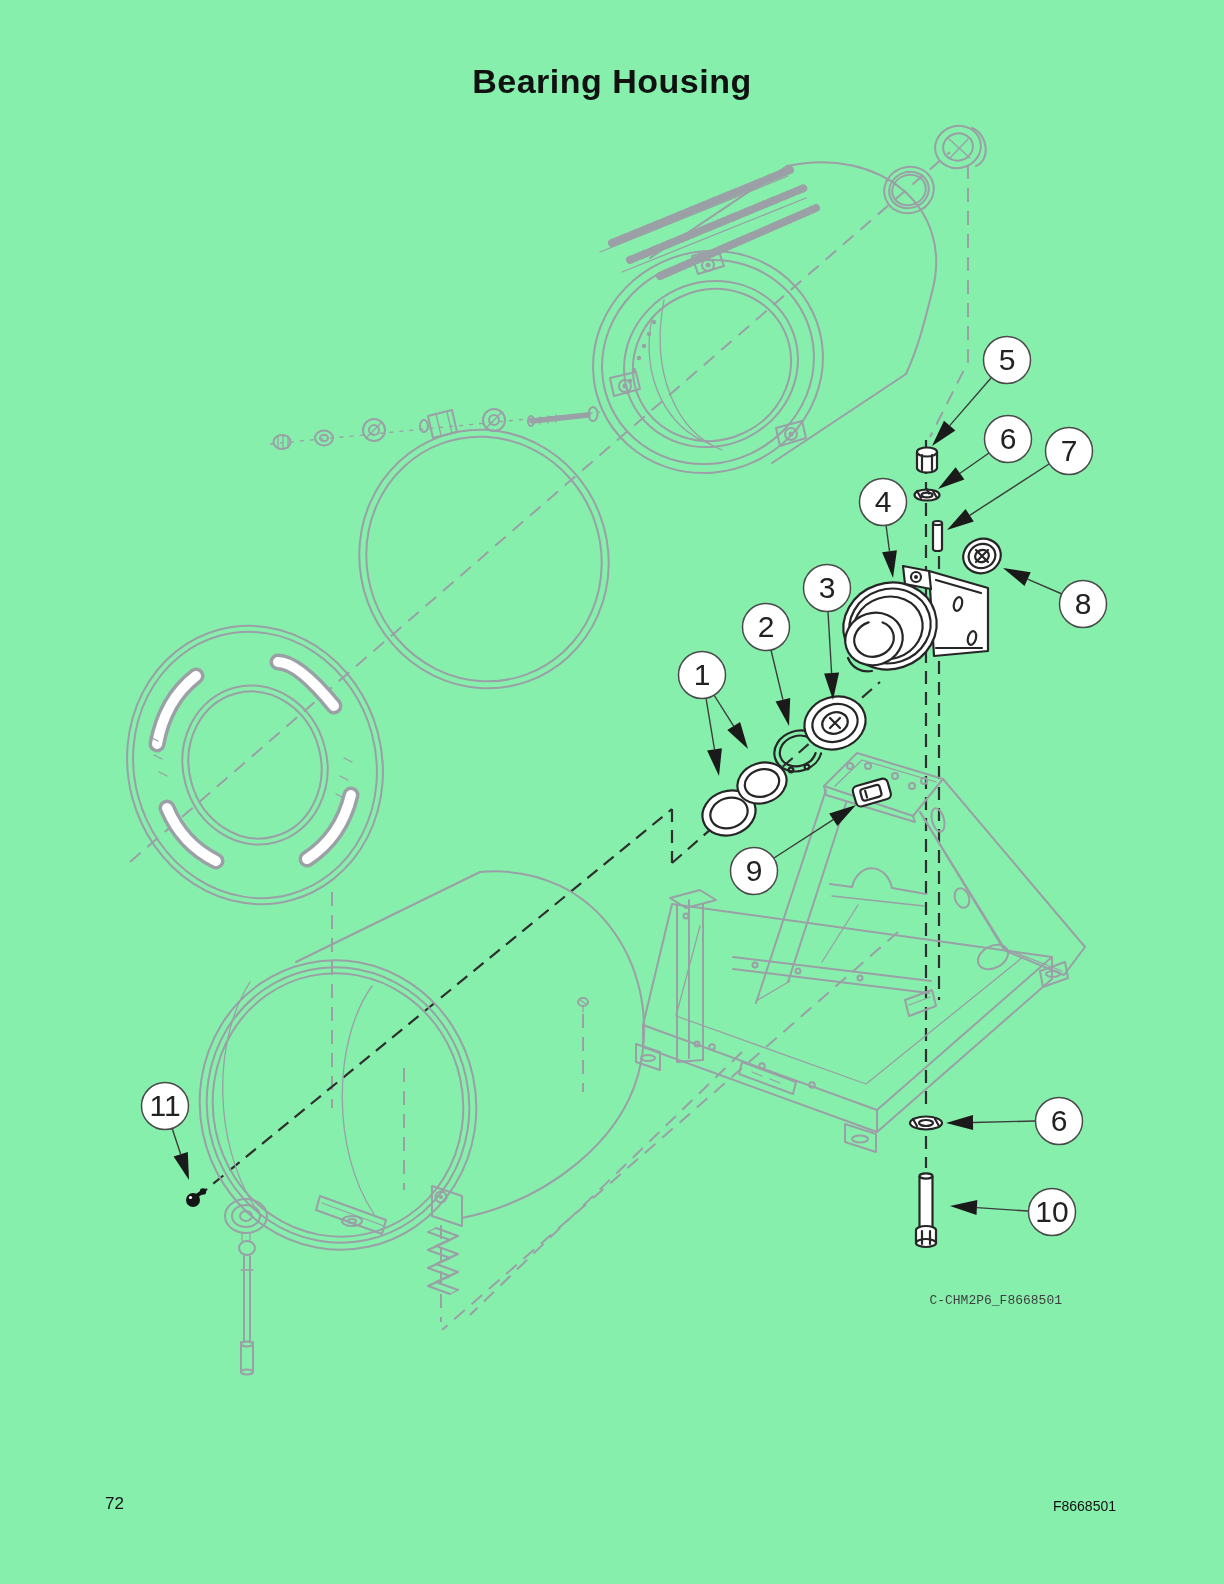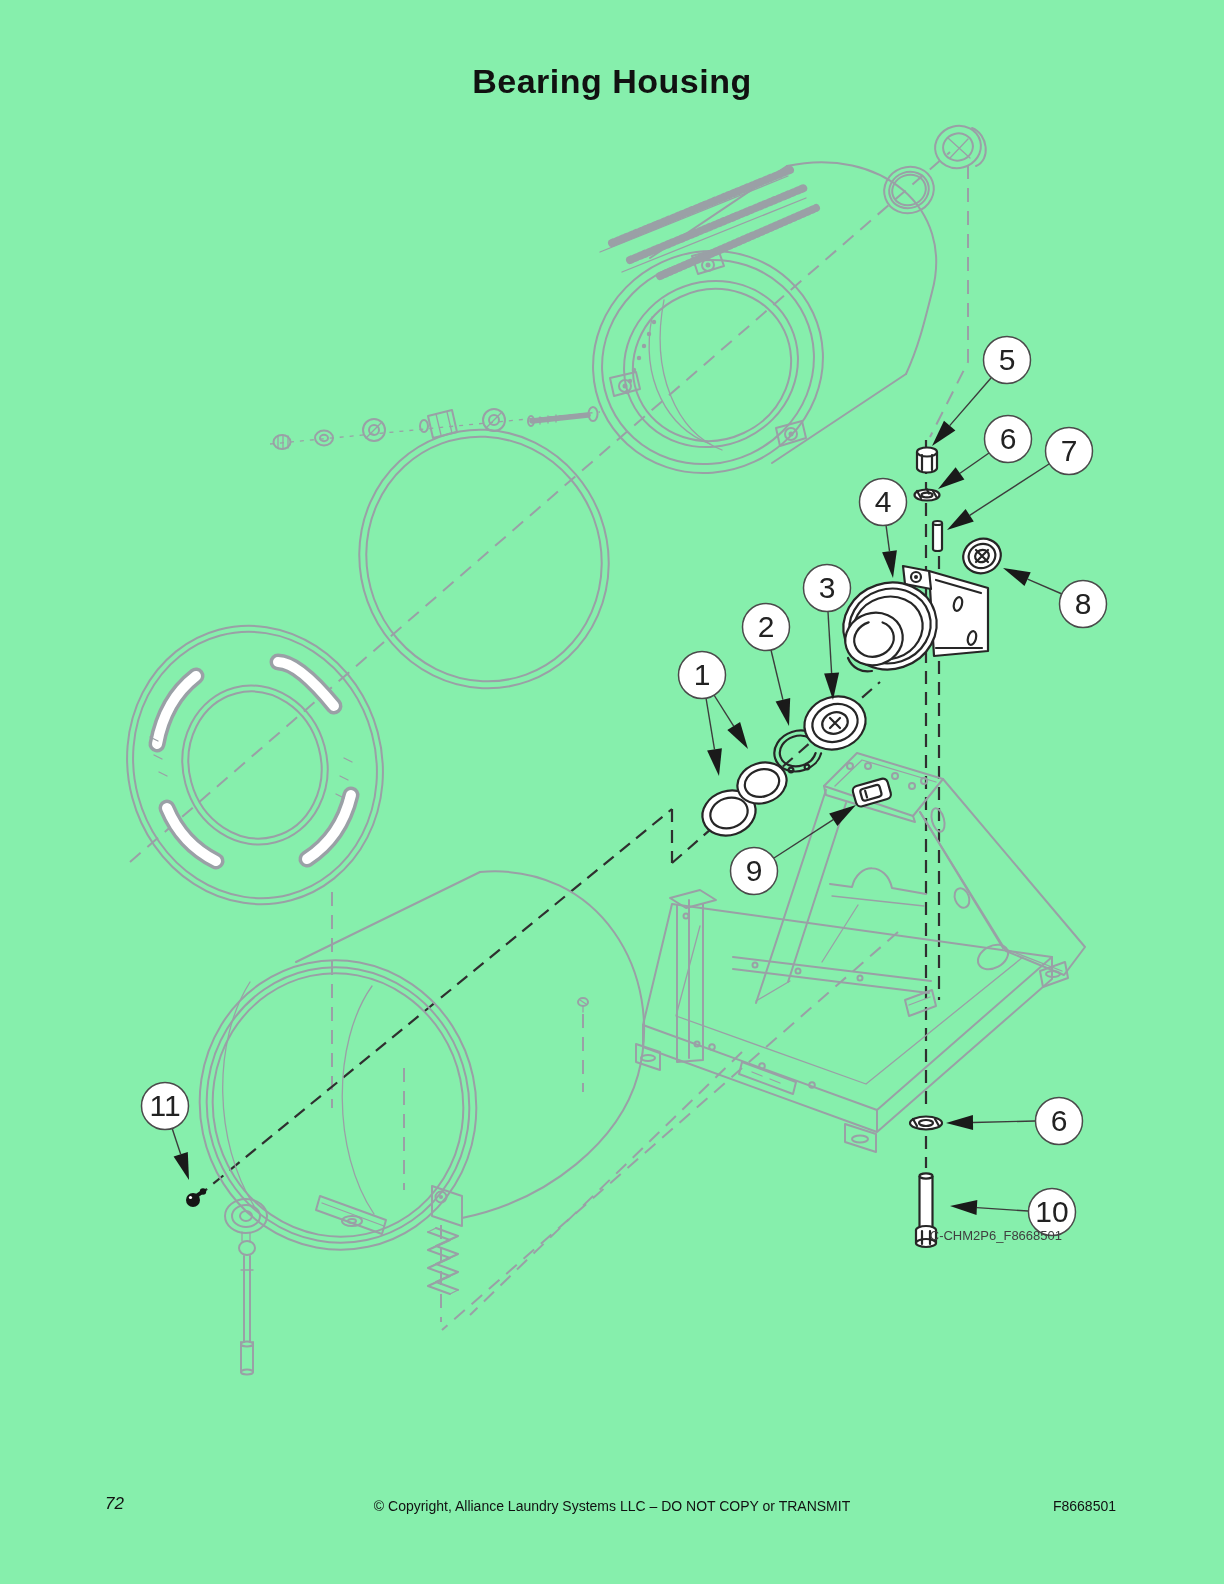--- a/index.html
+++ b/index.html
@@ -7,24 +7,24 @@
     position:relative;width:1224px;height:1584px;background:#86efac;
     font-family:"Liberation Sans","DejaVu Sans",sans-serif;overflow:hidden;
     margin:0 auto;
   }
   #title{
     position:absolute;top:62px;left:0;width:100%;text-align:center;
     font-size:34px;font-weight:bold;color:#111;letter-spacing:.5px;
   }
   #diagram-svg{position:absolute;left:0;top:0;width:1224px;height:1584px;}
   #figure-code{
-    position:absolute;top:1228px;right:162px;font-size:13px;color:#3f3f3f;
+    position:absolute;top:1293px;right:162px;font-size:13px;color:#3f3f3f;font-family:Liberation Mono, monospace;
   }
   #footer{position:absolute;left:0;top:1492px;width:100%;height:40px;color:#111;}
-  #footer .pn{position:absolute;left:105px;top:2px;font-size:17px;font-style:italic;}
+  #footer .pn{position:absolute;left:105px;top:2px;font-size:17px;}
   #footer .cp{position:absolute;left:0;top:6px;width:100%;text-align:center;font-size:14px;}
   #footer .dn{position:absolute;right:108px;top:6px;font-size:14px;}
   svg *{vector-effect:none;}
   .g{stroke:#9aa0a6;fill:none;stroke-width:2;stroke-linecap:round;stroke-linejoin:round;}
   .gt{stroke:#9aa0a6;fill:none;stroke-width:1.3;}
   .k{stroke:#262626;fill:none;stroke-width:2.2;stroke-linecap:round;stroke-linejoin:round;}
   .kw{stroke:#262626;fill:#ffffff;stroke-width:2.2;stroke-linejoin:round;}
   .dashg{stroke:#9aa0a6;fill:none;stroke-width:2;stroke-dasharray:14 9;}
   .dashk{stroke:#2f2f2f;fill:none;stroke-width:2.2;stroke-dasharray:13 8;}
   .ball{fill:#ffffff;stroke:#4a4a4a;stroke-width:1.5;}
@@ -426,17 +426,16 @@
         <circle class="ball" cx="165" cy="1106" r="23.5"></circle>
         <text class="btxt" x="165" y="1116">11</text>
       </g>
     </g>
   </svg>
 
   <div id="figure-code">C-CHM2P6_F8668501</div>
 
   <div id="footer">
     <span class="pn">72</span>
-    <span class="cp">© Copyright, Alliance Laundry Systems LLC – DO NOT COPY or TRANSMIT</span>
     <span class="dn">F8668501</span>
   </div>
 
 </div>
 
 </body></html>

